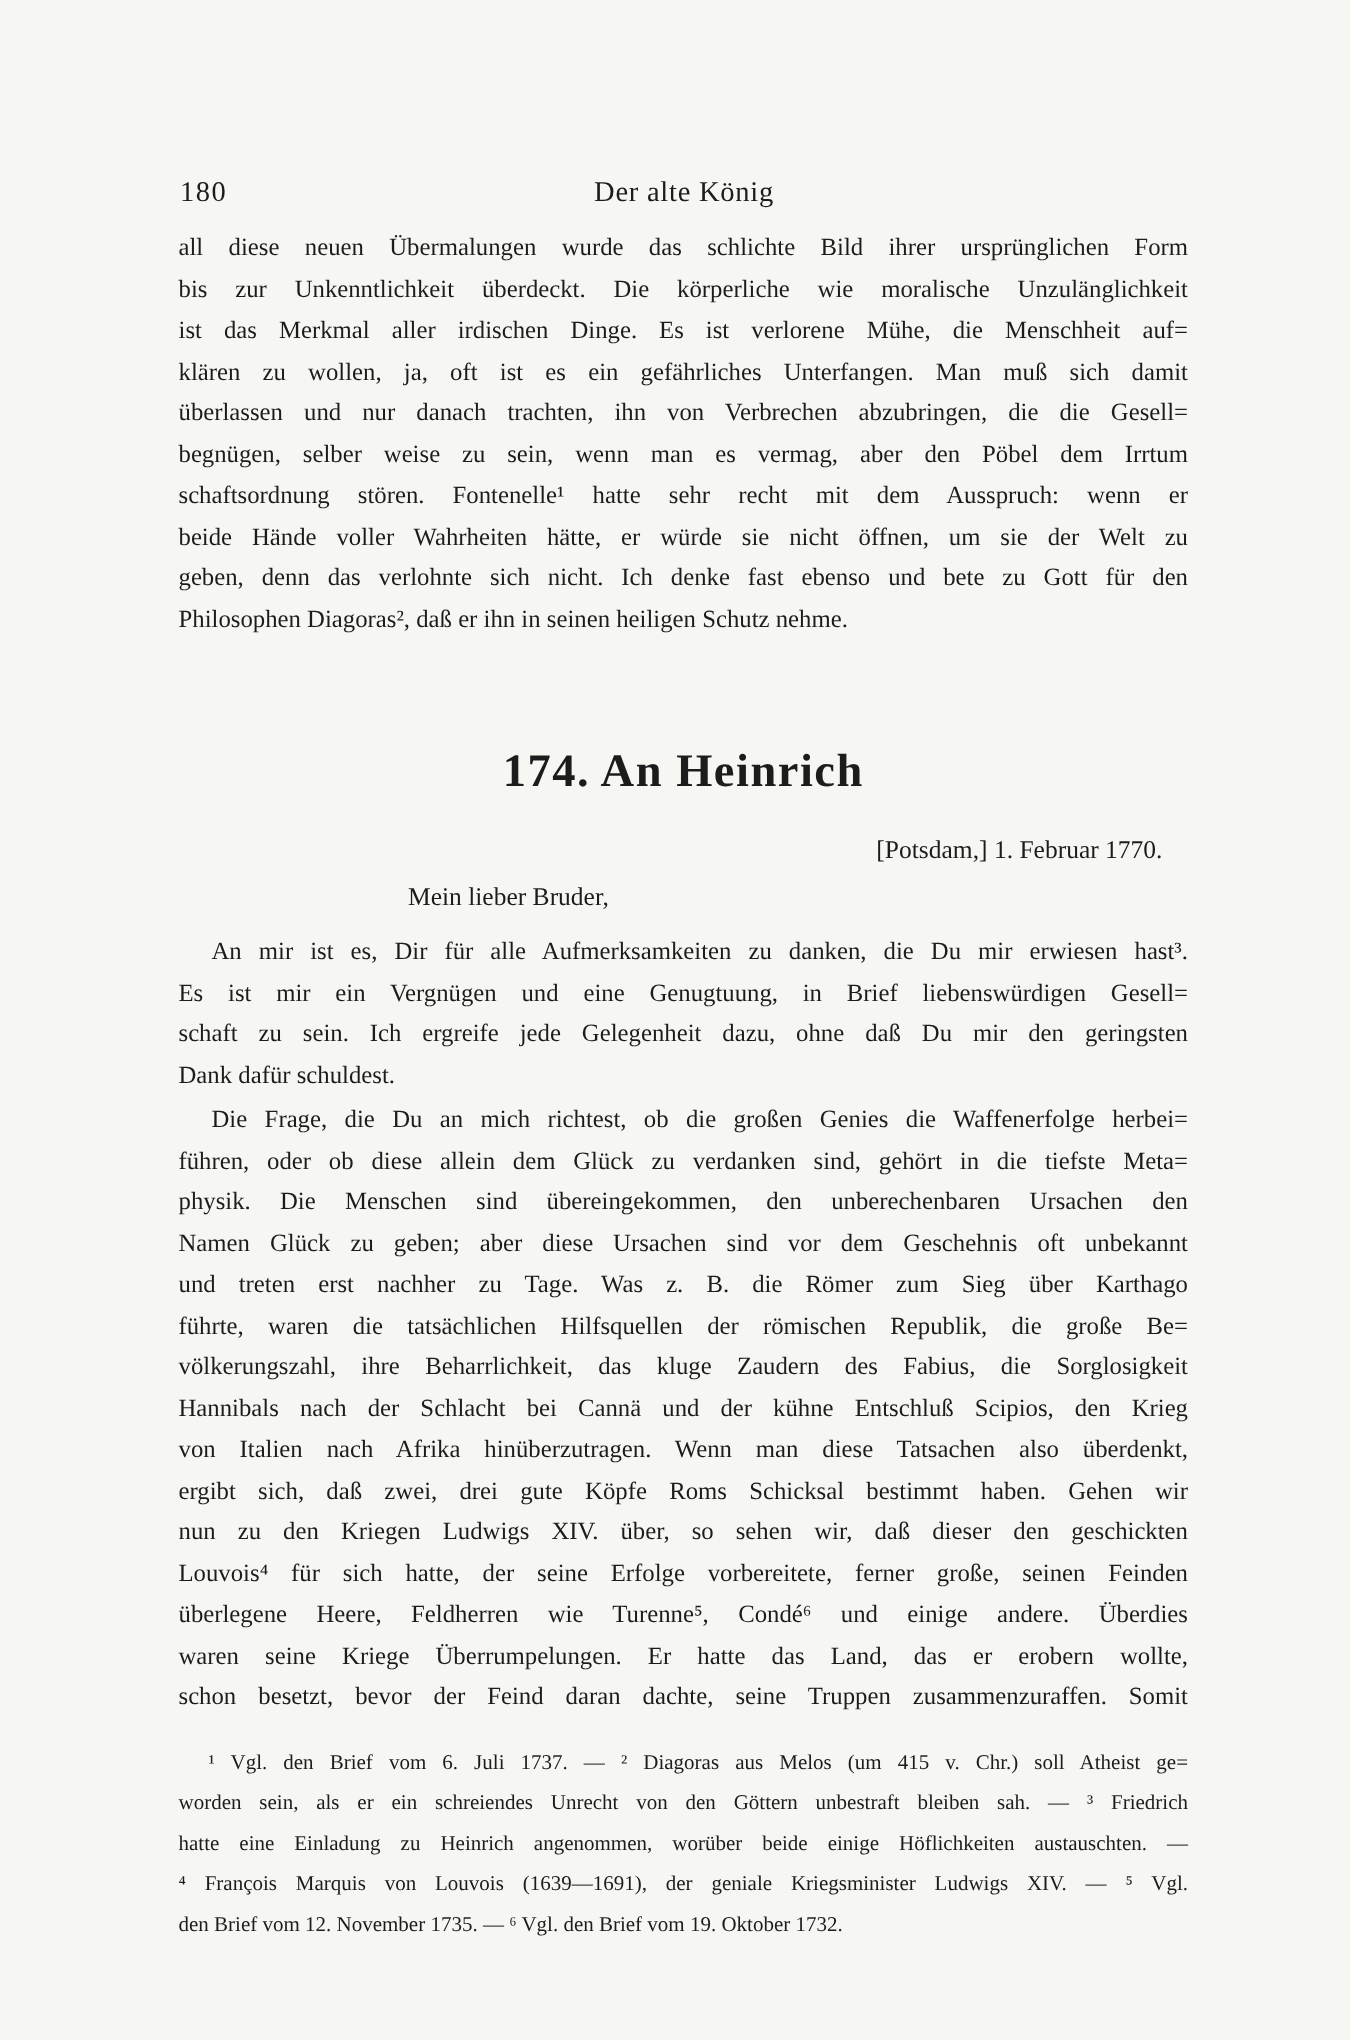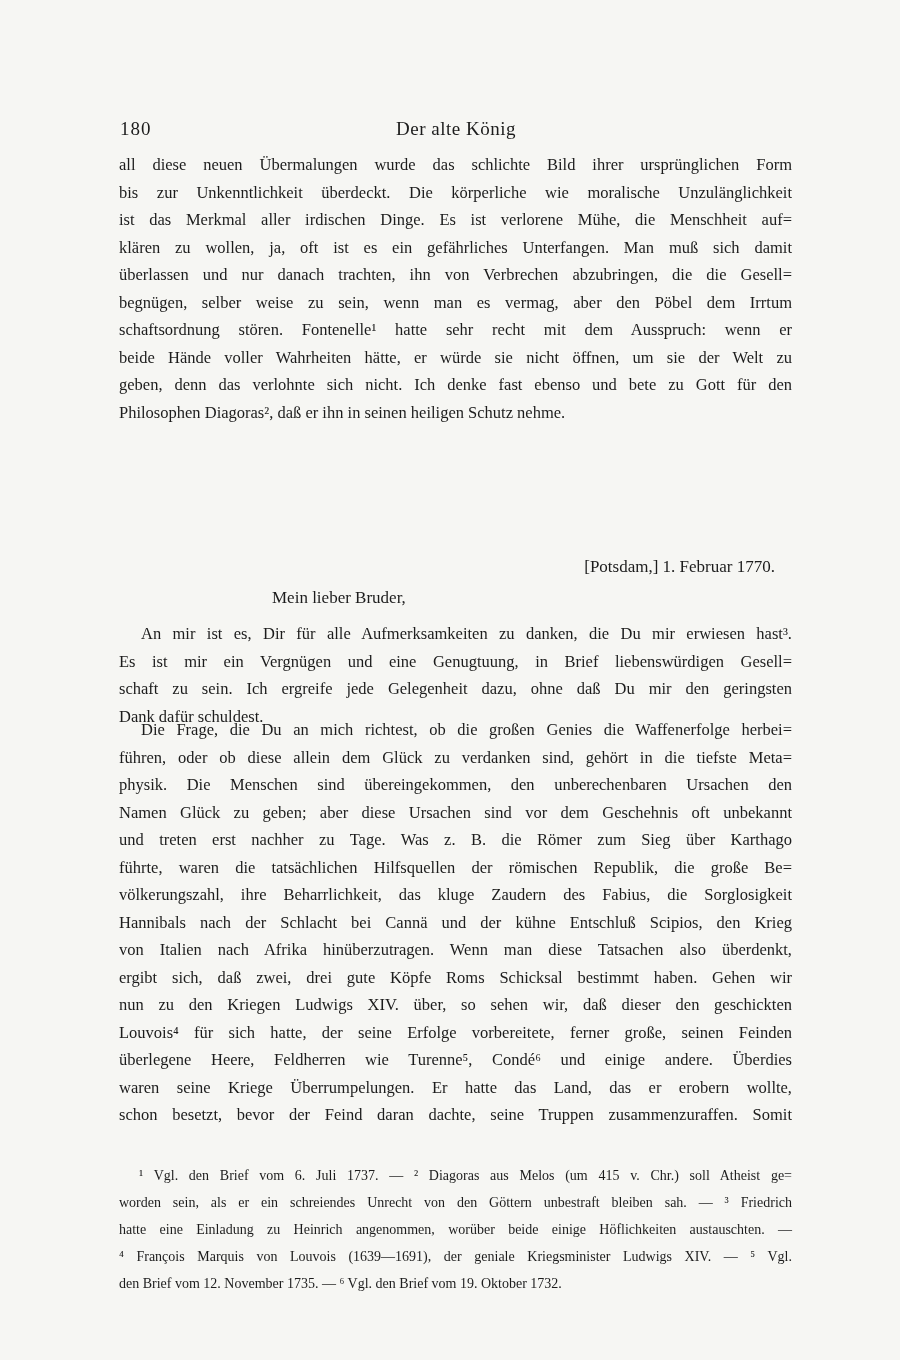--- a/index.html
+++ b/index.html
@@ -75,21 +75,21 @@
     font-size: 17px;
     font-family: Liberation Serif, serif;
   }
   .salutation {
     position: absolute;
     top: 588px;
     left: 272px;
     font-size: 17px;
   }
   .p1 { top: 620px; }
-  .p2 { top: 716px; font-family: Liberation Serif, serif; }
+  .p2 { top: 732px; font-family: Liberation Serif, serif; }
   .footnotes { top: 1162px; }
   .footnotes .tline {
     font-size: 14px;
     line-height: 27px;
   }
   [data-indent].footnotes .tline:first-child { text-indent: 20px; }
 </style>
 </head>
 <body>
 
@@ -106,20 +106,21 @@
       <div class="tline">ist das Merkmal aller irdischen Dinge. Es ist verlorene Mühe, die Menschheit auf=</div>
       <div class="tline">klären zu wollen, ja, oft ist es ein gefährliches Unterfangen. Man muß sich damit</div>
       <div class="tline">überlassen und nur danach trachten, ihn von Verbrechen abzubringen, die die Gesell=</div>
       <div class="tline">begnügen, selber weise zu sein, wenn man es vermag, aber den Pöbel dem Irrtum</div>
       <div class="tline">schaftsordnung stören. Fontenelle¹ hatte sehr recht mit dem Ausspruch: wenn er</div>
       <div class="tline">beide Hände voller Wahrheiten hätte, er würde sie nicht öffnen, um sie der Welt zu</div>
       <div class="tline">geben, denn das verlohnte sich nicht. Ich denke fast ebenso und bete zu Gott für den</div>
       <div class="tline lastline">Philosophen Diagoras², daß er ihn in seinen heiligen Schutz nehme.</div>
     </div>
 
+  <div class="heading">174. An Heinrich</div>
 
   <div class="dateline">[Potsdam,] 1. Februar 1770.</div>
 
   <div class="salutation">Mein lieber Bruder,</div>
 
   <div class="block p1" data-indent="">
       <div class="tline">An mir ist es, Dir für alle Aufmerksamkeiten zu danken, die Du mir erwiesen hast³.</div>
       <div class="tline">Es ist mir ein Vergnügen und eine Genugtuung, in Brief liebenswürdigen Gesell=</div>
       <div class="tline">schaft zu sein. Ich ergreife jede Gelegenheit dazu, ohne daß Du mir den geringsten</div>
       <div class="tline lastline">Dank dafür schuldest.</div>

